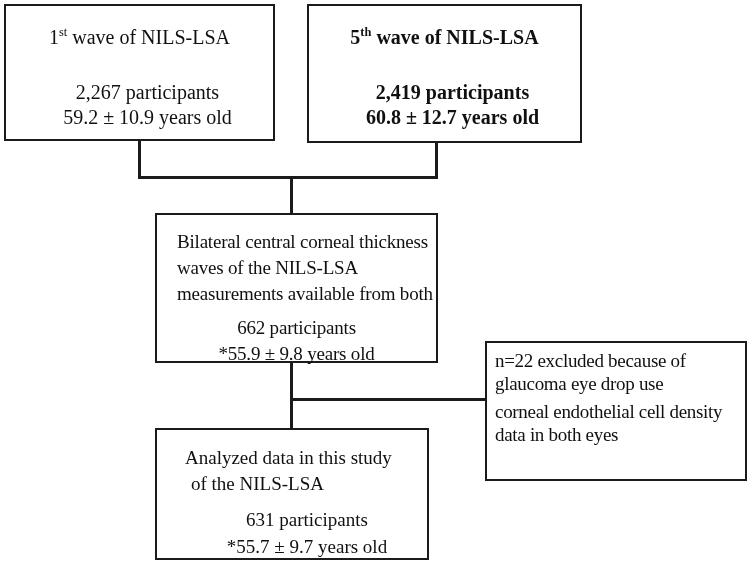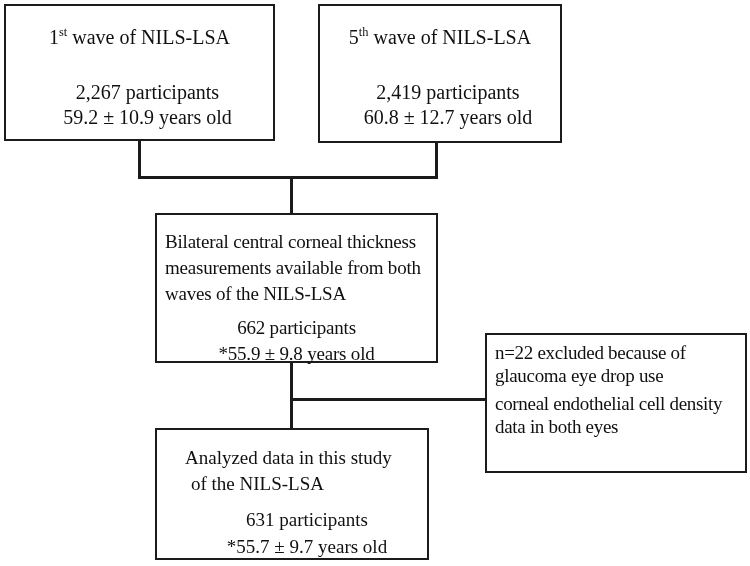--- a/index.html
+++ b/index.html
@@ -23,32 +23,32 @@
     background: #ffffff;
   }
   .line {
     position: absolute;
     background: #1b1b1b;
   }
   .nowrap { white-space: nowrap; }
 
   
   #box-wave1 { left: 4px;   top: 4px; width: 271px; height: 137px; font-size: 20px; }
-  #box-wave5 { left: 318px; top: 4px; width: 244px; height: 139px; font-size: 20px; }
+  #box-wave5 { left: 307px; top: 4px; width: 275px; height: 139px; font-size: 20px; font-weight: bold; }
   .wave-title { margin-top: 14px; text-align: center; line-height: 25px; }
   .wave-title sup { font-size: 0.62em; }
   .wave-stats { margin-top: 30px; text-align: center; line-height: 25px; padding-left: 16px; }
 
   
   #box-combined { left: 155px; top: 213px; width: 283px; height: 150px; font-size: 19px; letter-spacing: -0.2px; }
-  .combined-desc  { margin: 14px 4px 0 8px; line-height: 26px; }
+  .combined-desc  { margin: 14px 4px 0 20px; line-height: 26px; }
   .combined-stats { margin-top: 8px; text-align: center; line-height: 26px; }
 
   
-  #box-excluded { left: 485px; top: 333px; width: 262px; height: 140px; font-size: 19px; letter-spacing: -0.3px; }
+  #box-excluded { left: 485px; top: 341px; width: 262px; height: 140px; font-size: 19px; letter-spacing: -0.3px; }
   .excl-item { margin: 6px 2px 0 8px; line-height: 23px; }
   .excl-item + .excl-item { margin-top: 5px; }
 
   
   #box-analyzed { left: 155px; top: 428px; width: 274px; height: 132px; font-size: 19px; }
   .analyzed-desc { margin: 15px 0 0 28px; line-height: 26px; }
   .analyzed-desc .indent2 { margin-left: 6px; }
   .analyzed-stats { margin-top: 9px; text-align: center; line-height: 27px; padding-left: 30px; }
 
   
@@ -87,22 +87,22 @@
     </div>
     <div class="wave-stats">
       <div class="nowrap">2,419 participants</div>
       <div class="nowrap">60.8 ± 12.7 years old</div>
     </div>
   </div>
 
   <div class="fbox" id="box-combined">
     <div class="combined-desc">
       <div class="nowrap">Bilateral central corneal thickness</div>
+      <div class="nowrap">waves of the NILS-LSA</div>
       <div class="nowrap">measurements available from both</div>
-      <div class="nowrap">waves of the NILS-LSA</div>
     </div>
     <div class="combined-stats">
       <div class="nowrap">662 participants</div>
       <div class="nowrap">*55.9 ± 9.8 years old</div>
     </div>
   </div>
 
   <div class="fbox" id="box-excluded">
     <div class="excl-item">
       <div class="nowrap">n=22 excluded because of</div>

